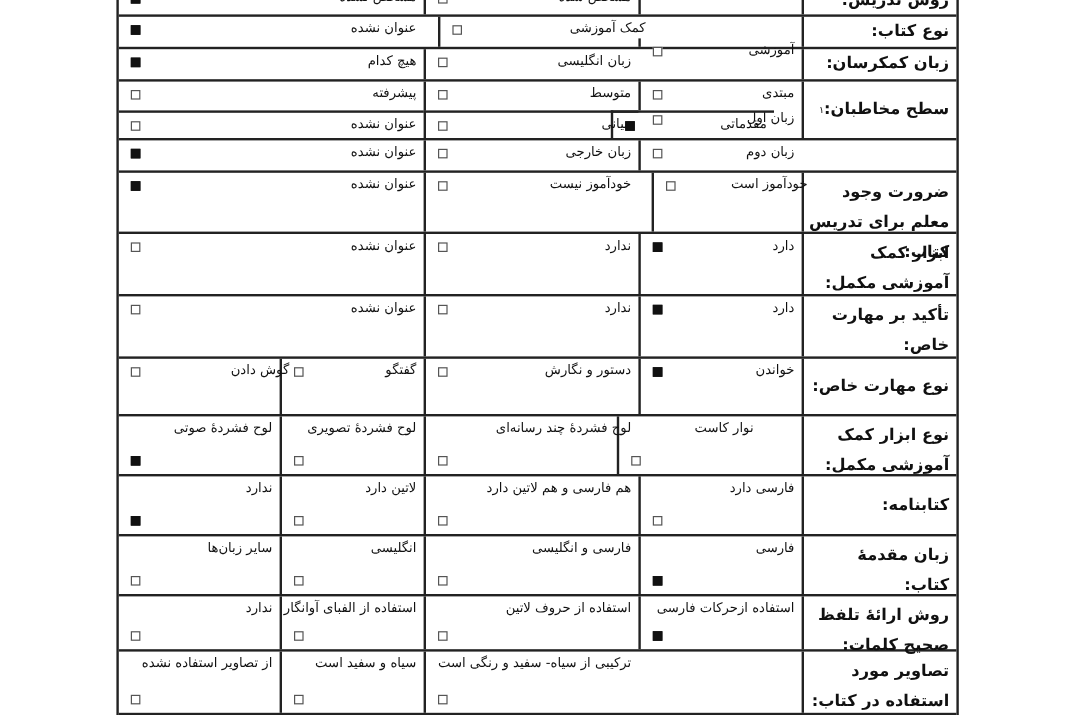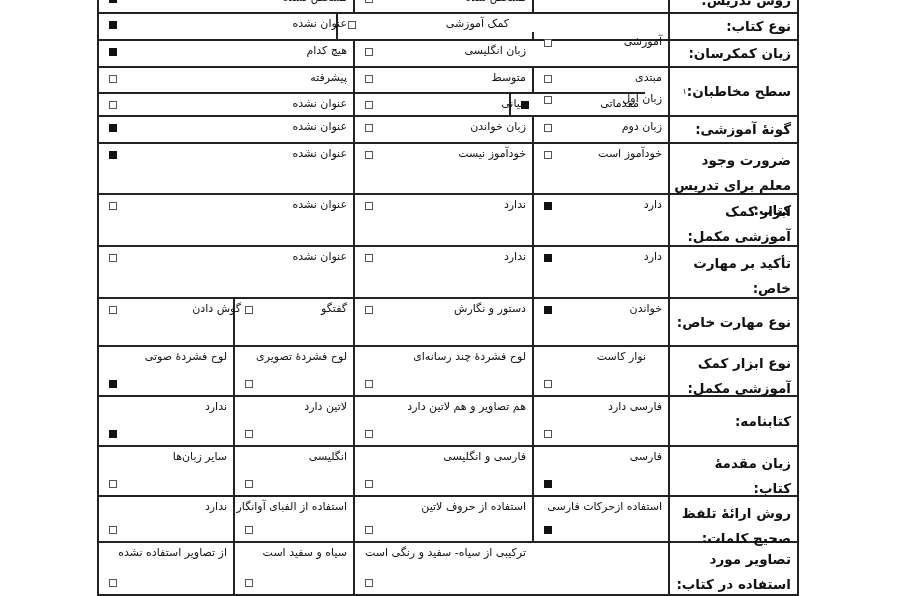--- a/index.html
+++ b/index.html
@@ -61,21 +61,21 @@
       </div>
     </div>
     <div class="row" style="height: 27px;">
       <div class="lbl single">
         <span>نوع کتاب:</span>
       </div>
       <div class="cell" style="left: 433px; width: 136px; margin-top: 18px;">
         <span class="opt-text">آموزشی</span>
         <span class="box inline"></span>
       </div>
-      <div class="cell" style="left: 237px; width: 179px;">
+      <div class="cell" style="left: 266px; width: 179px;">
         <span class="opt-text">کمک آموزشی</span>
         <span class="box inline"></span>
       </div>
       <div class="cell first" style="left: 0px; width: 254px;">
         <span class="opt-text">عنوان نشده</span>
         <span class="box inline on"></span>
       </div>
     </div>
     <div class="row" style="height: 27px;">
       <div class="lbl single">
@@ -118,39 +118,36 @@
       <div class="cell" style="left: 254px; width: 179px; top: 24px; bottom: auto; height: 23px; border-top: 2px solid rgb(34, 34, 34);">
         <span class="opt-text">میانی</span>
         <span class="box inline"></span>
       </div>
       <div class="cell first" style="left: 0px; width: 254px; top: 24px; bottom: auto; height: 23px; border-top: 2px solid rgb(34, 34, 34);">
         <span class="opt-text">عنوان نشده</span>
         <span class="box inline"></span>
       </div>
     </div>
     <div class="row" style="height: 27px;">
-      <div class="lbl single">
-        <span>گونهٔ آموزشی:</span>
-      </div>
       <div class="cell" style="left: 433px; width: 136px;">
         <span class="opt-text">زبان دوم</span>
         <span class="box inline"></span>
       </div>
       <div class="cell" style="left: 254px; width: 179px;">
-        <span class="opt-text">زبان خواندن</span>
+        <span class="opt-text">زبان خارجی</span>
         <span class="box inline"></span>
       </div>
       <div class="cell first" style="left: 0px; width: 254px;">
         <span class="opt-text">عنوان نشده</span>
         <span class="box inline on"></span>
       </div>
     </div>
     <div class="row" style="height: 51px;">
       <div class="lbl"><span>ضرورت وجود معلم برای تدریس کتاب:</span></div>
-      <div class="cell" style="left: 433px; width: 136px;">
+      <div class="cell" style="left: 444px; width: 136px;">
         <span class="opt-text">خودآموز است</span>
         <span class="box inline"></span>
       </div>
       <div class="cell" style="left: 254px; width: 179px; text-align: right;">
         <span class="opt-text">خودآموز نیست</span>
         <span class="box inline"></span>
       </div>
       <div class="cell first" style="left: 0px; width: 254px;">
         <span class="opt-text">عنوان نشده</span>
         <span class="box inline on"></span>
@@ -202,21 +199,21 @@
         <span class="opt-text">گفتگو</span>
         <span class="box inline"></span>
       </div>
       <div class="cell first" style="left: 0px; width: 148px;">
         <span class="opt-text">گوش دادن</span>
         <span class="box inline"></span>
       </div>
     </div>
     <div class="row" style="height: 50px;">
       <div class="lbl"><span>نوع ابزار کمک آموزشی مکمل:</span></div>
-      <div class="cell" style="left: 433px; width: 120px;">
+      <div class="cell" style="left: 415px; width: 120px;">
         <span class="opt-text">نوار کاست</span>
         <span class="box below"></span>
       </div>
       <div class="cell" style="left: 254px; width: 179px;">
         <span class="opt-text">لوح فشردهٔ چند رسانه‌ای</span>
         <span class="box below"></span>
       </div>
       <div class="cell" style="left: 134px; width: 120px;">
         <span class="opt-text">لوح فشردهٔ تصویری</span>
         <span class="box below"></span>
@@ -228,21 +225,21 @@
     </div>
     <div class="row" style="height: 50px;">
       <div class="lbl single">
         <span>کتابنامه:</span>
       </div>
       <div class="cell" style="left: 433px; width: 136px;">
         <span class="opt-text">فارسی دارد</span>
         <span class="box below"></span>
       </div>
       <div class="cell" style="left: 254px; width: 179px;">
-        <span class="opt-text">هم تصاویر و هم لاتین دارد</span>
+        <span class="opt-text">هم فارسی و هم لاتین دارد</span>
         <span class="box below"></span>
       </div>
       <div class="cell" style="left: 134px; width: 120px;">
         <span class="opt-text">لاتین دارد</span>
         <span class="box below"></span>
       </div>
       <div class="cell first" style="left: 0px; width: 134px;">
         <span class="opt-text">ندارد</span>
         <span class="box below on"></span>
       </div>

